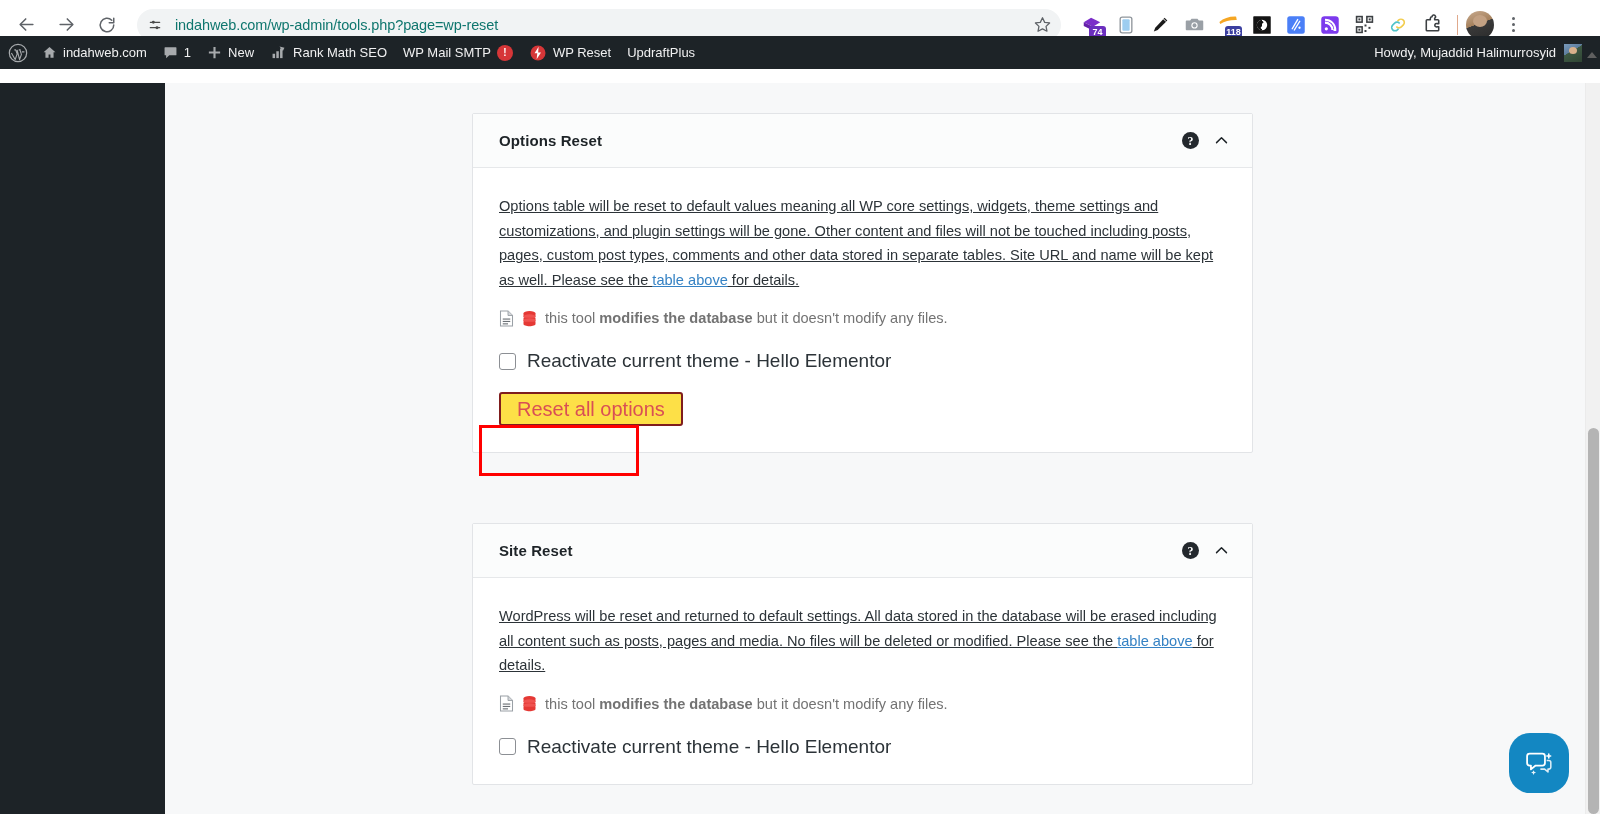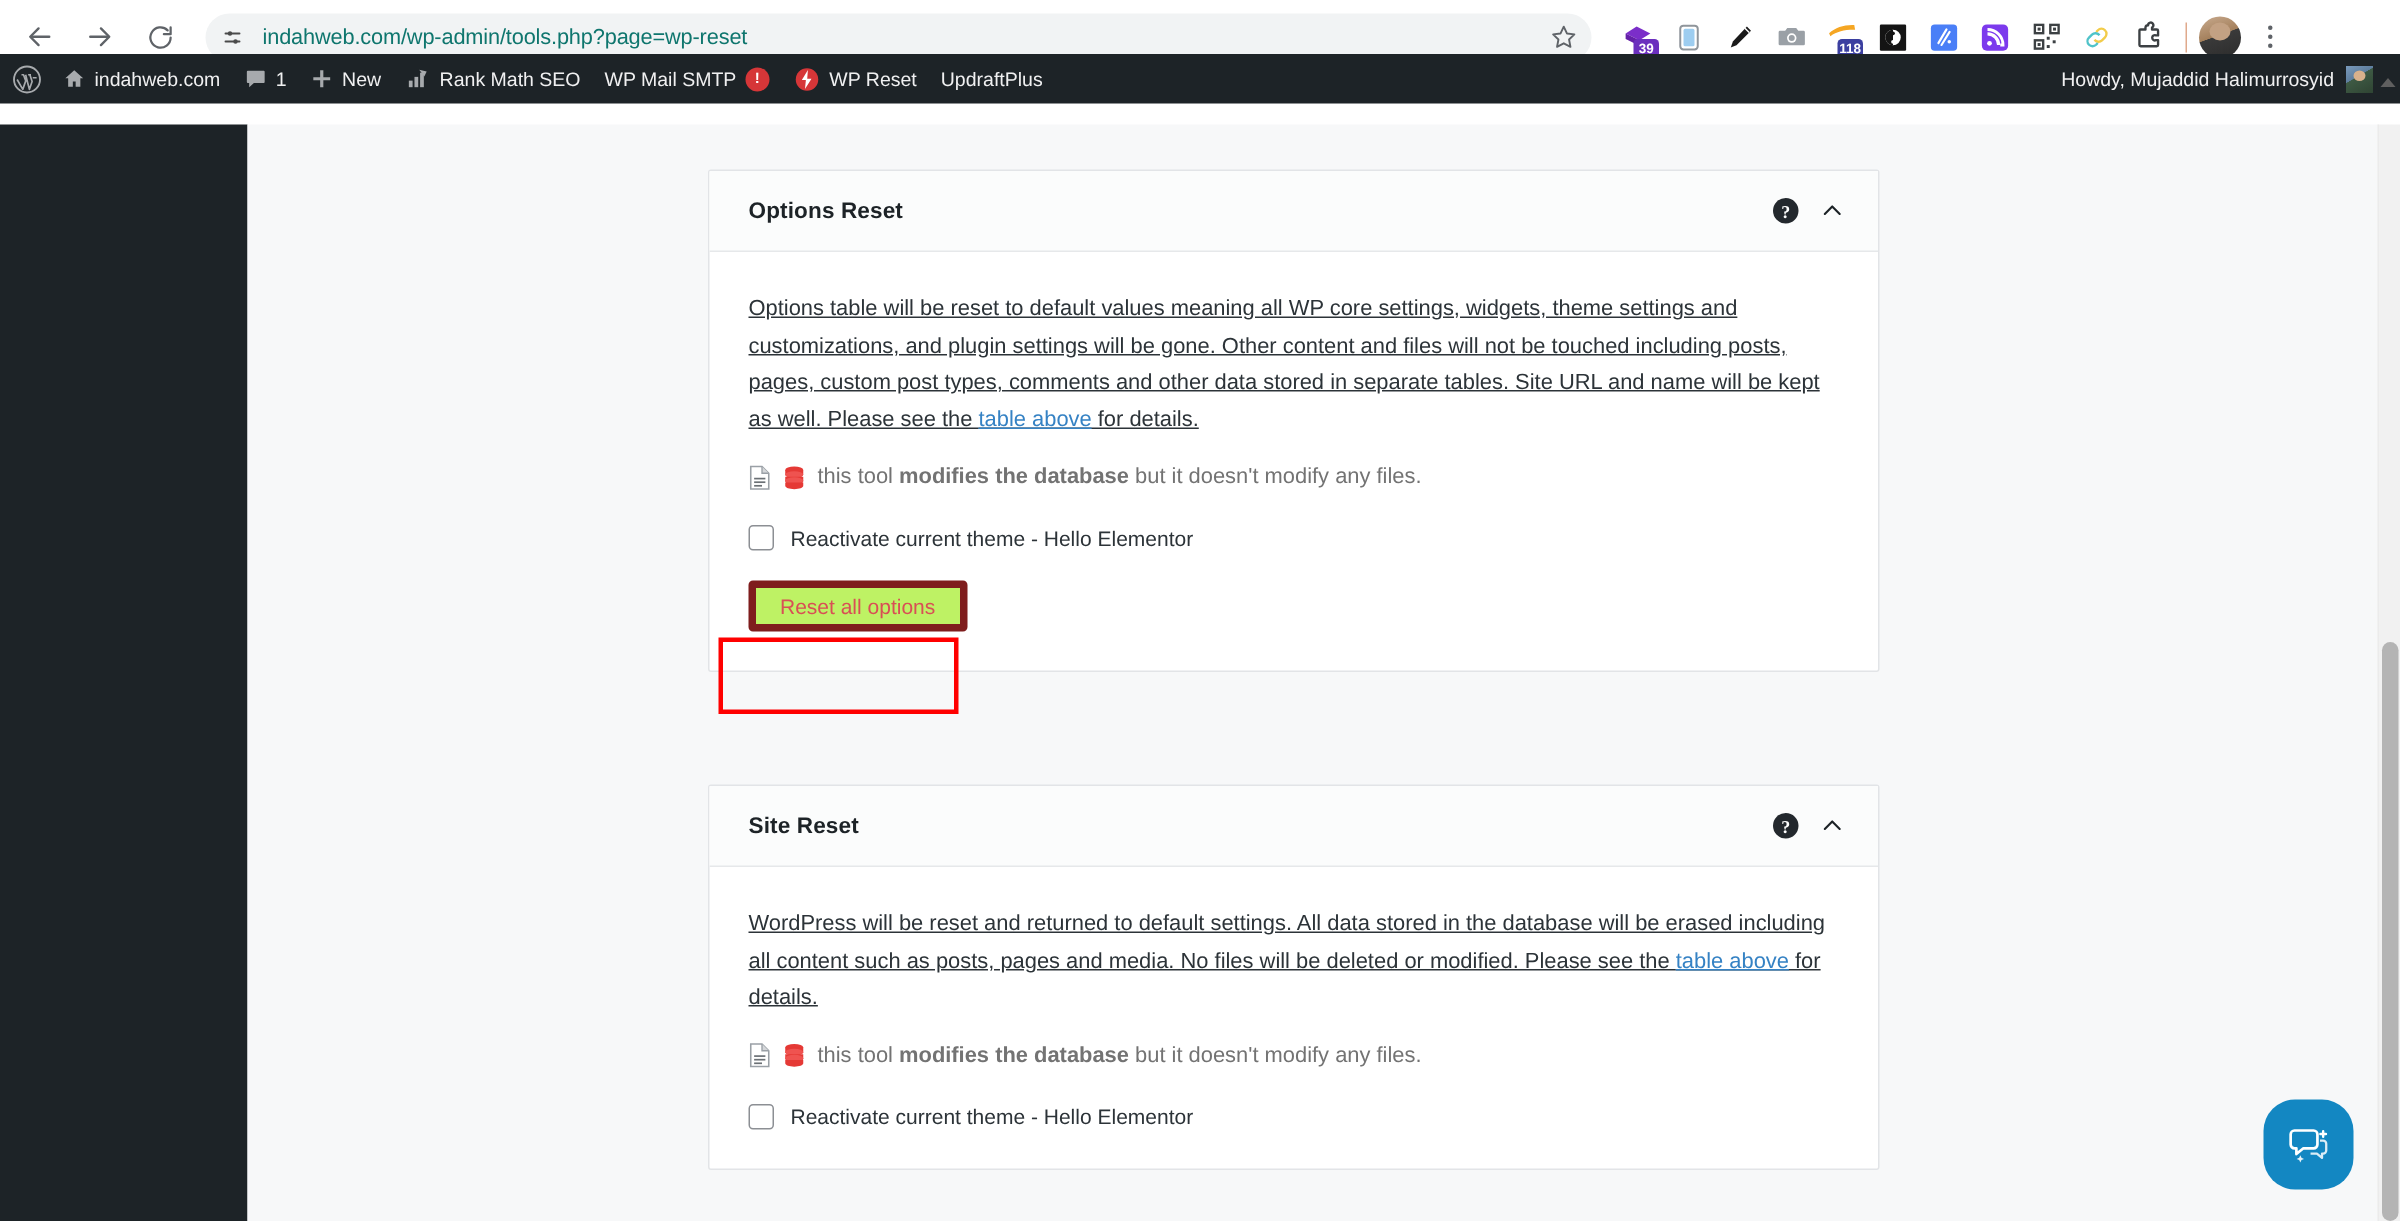--- a/index.html
+++ b/index.html
@@ -231,21 +231,21 @@
     line-height: 20px;
   }
   .tool-note b { font-weight: 700; }
   .icon-file { flex:none; }
   .icon-db { flex:none; }
 
   .checkbox-row {
     display: flex; align-items: center;
     gap: 11px;
     margin-top: 22px;
-    font-size: 14px;
+    font-size: 19px;
     color: #2c3338;
   }
   .cb {
     width: 17px; height: 17px;
     border: 1px solid #8c8f94;
     border-radius: 3px;
     background: #fff;
     flex: none;
     position: relative;
   }
@@ -255,25 +255,25 @@
     left: 5px; top: 1px;
     width: 5px; height: 10px;
     border: solid #2271b1;
     border-width: 0 2px 2px 0;
     transform: rotate(43deg);
   }
 
   .danger-btn {
     display: inline-flex; align-items: center; justify-content: center;
     height: 34px; padding: 0 16px;
-    border: 5px solid #7f1d1d;
+    border: 2px solid #7f1d1d;
     border-radius: 3px;
-    background: #bef264;
+    background: #fde047;
     color: #d94f55;
-    font-size: 14px;
+    font-size: 20px;
     font-family: "Liberation Sans", sans-serif;
   }
   #reset-all-options-highlight {
     position: absolute;
     left: 479px; top: 425px;
     width: 160px; height: 51px;
     border: 3px solid #ff0000;
     background: transparent;
   }
 
@@ -330,21 +330,21 @@
     </div>
   </div>
 
   <div id="extensions-area">
 
     <div class="ext-icon">
       <svg width="22" height="22" viewBox="0 0 24 24">
         <path d="M3 9 L11 4 L21 9 L13 14 Z" fill="#7b2ec9"></path>
         <path d="M3 9 L3 13 L13 18 L13 14 Z" fill="#6420a8"></path>
       </svg>
-      <span class="ext-badge">39</span>
+      <span class="ext-badge">74</span>
     </div>
 
     <div class="ext-icon">
       <svg width="20" height="20" viewBox="0 0 24 24">
         <rect x="5" y="2.5" width="14" height="19" rx="2.5" fill="none" stroke="#8f959b" stroke-width="1.6"></rect>
         <rect x="7.6" y="5" width="8.8" height="14" rx="1.3" fill="#9dcdf0"></rect>
       </svg>
     </div>
 
     <div class="ext-icon">

